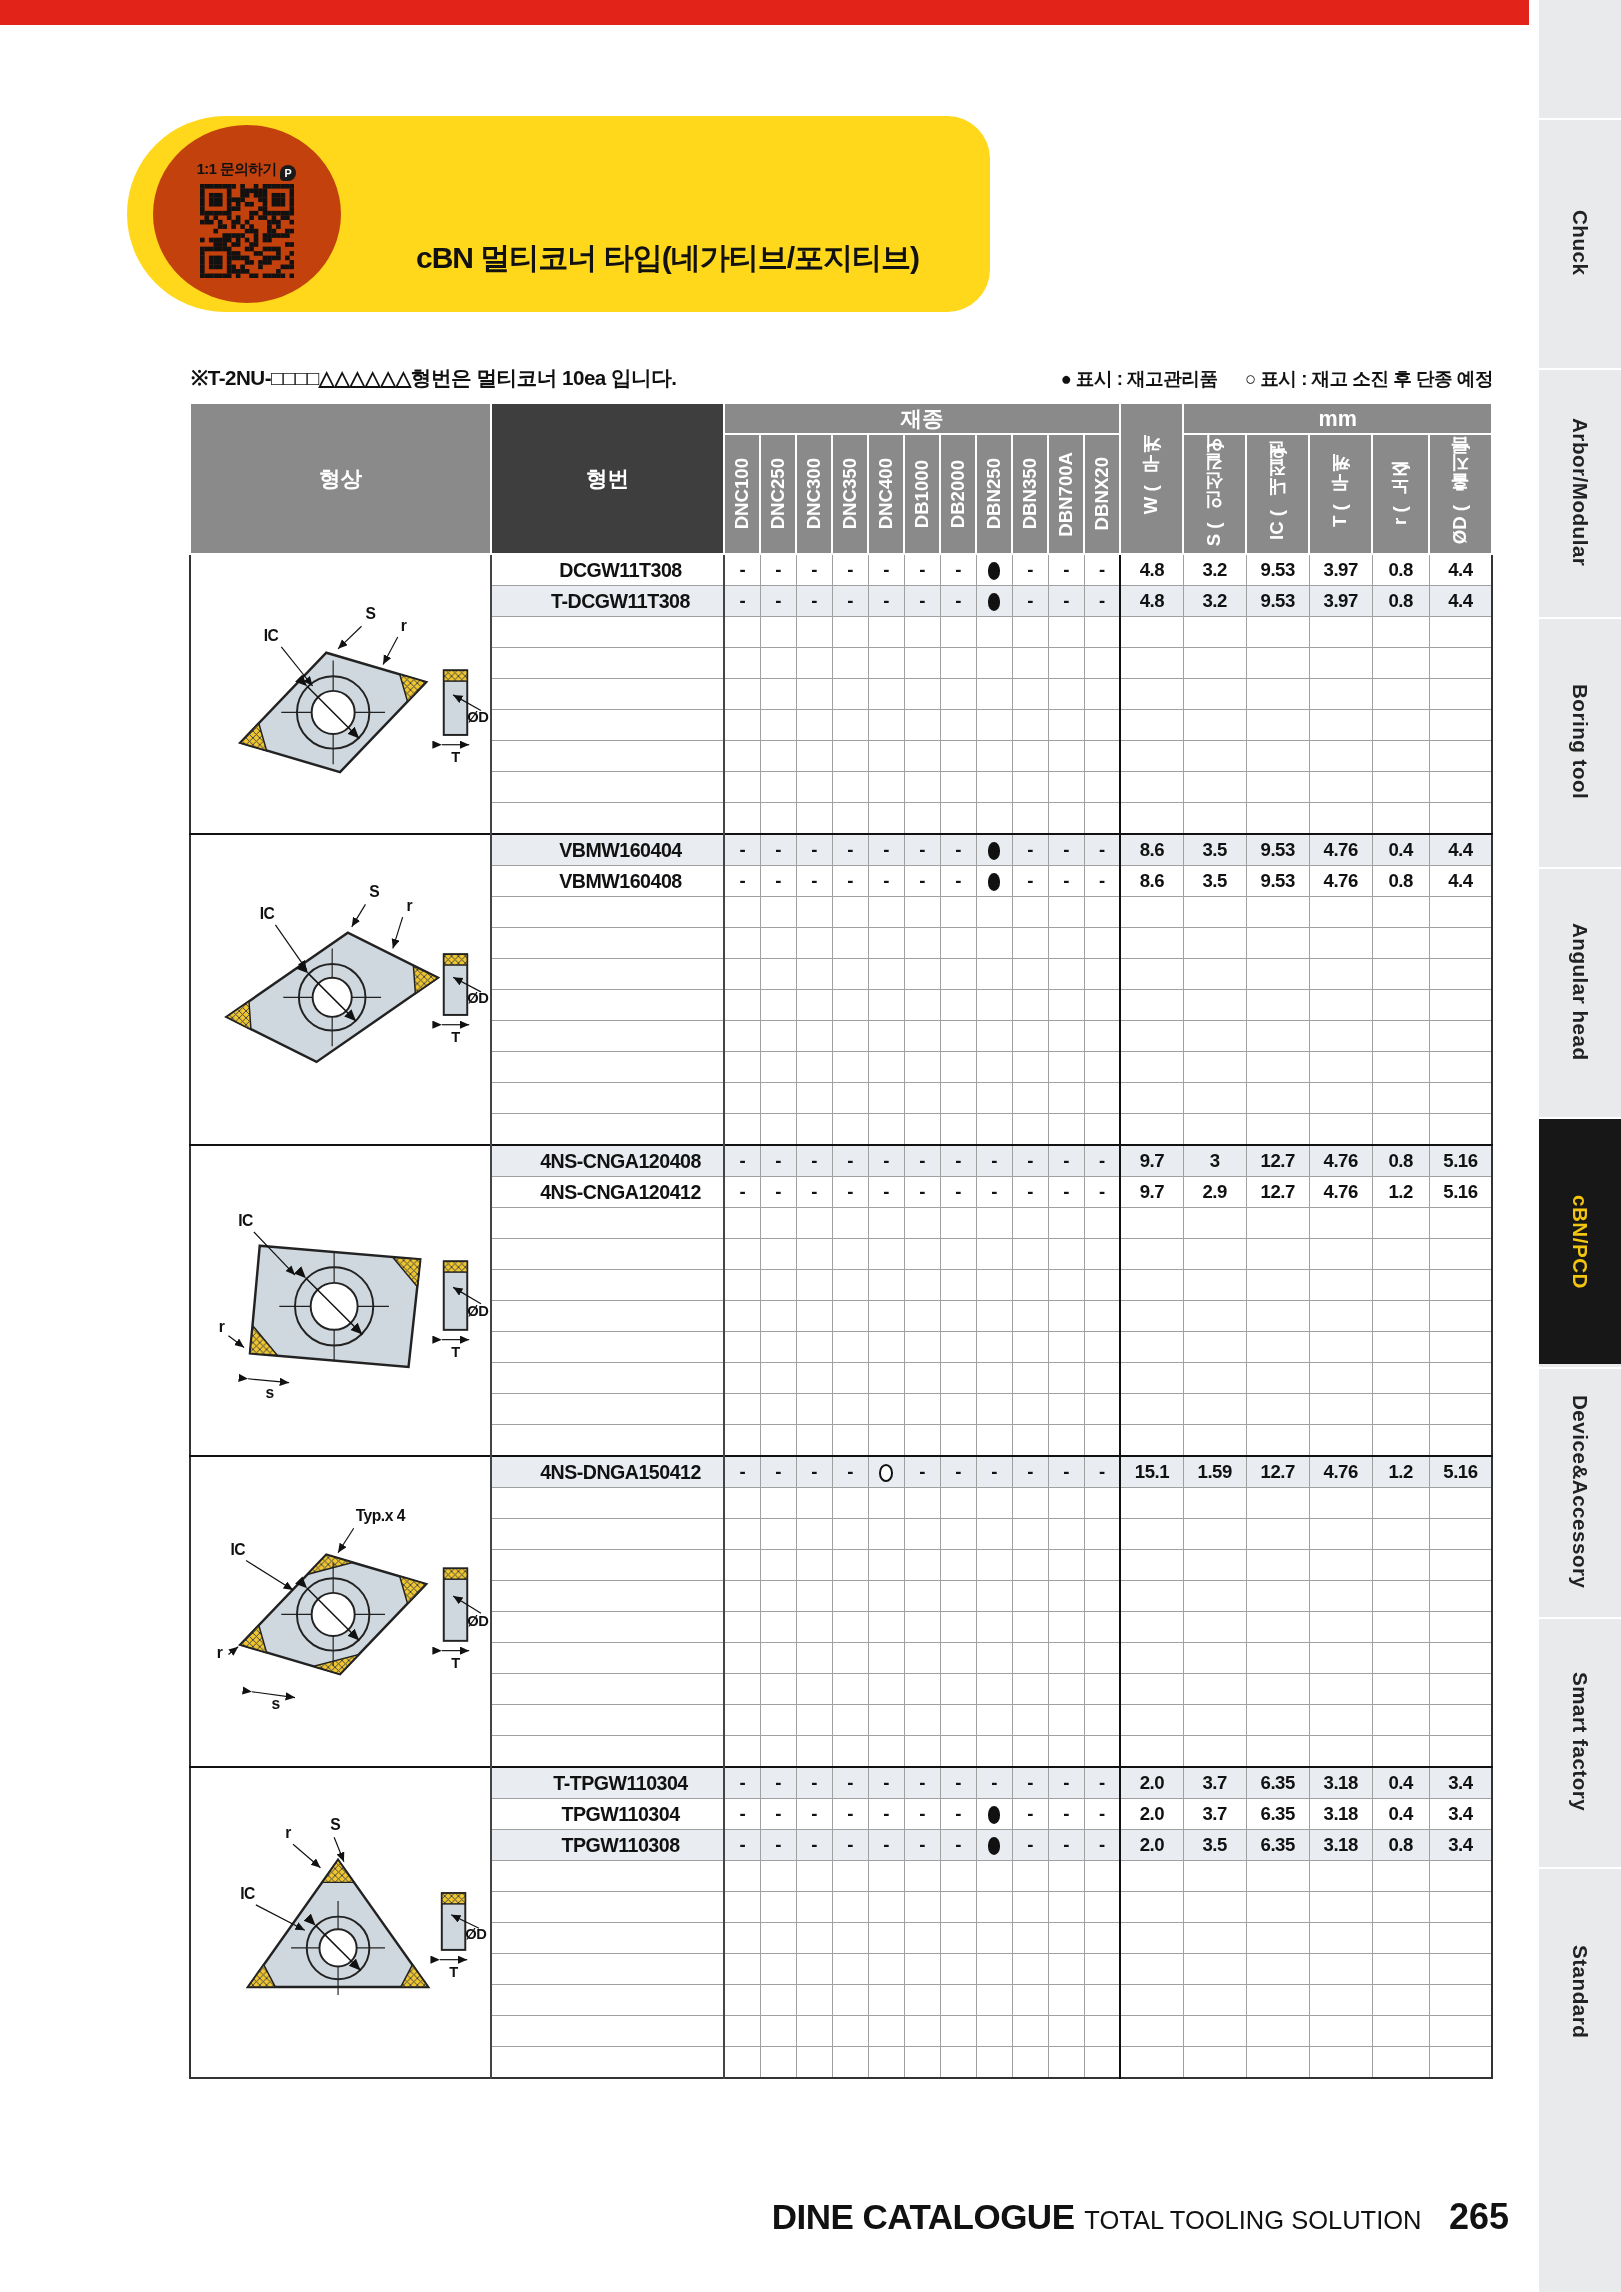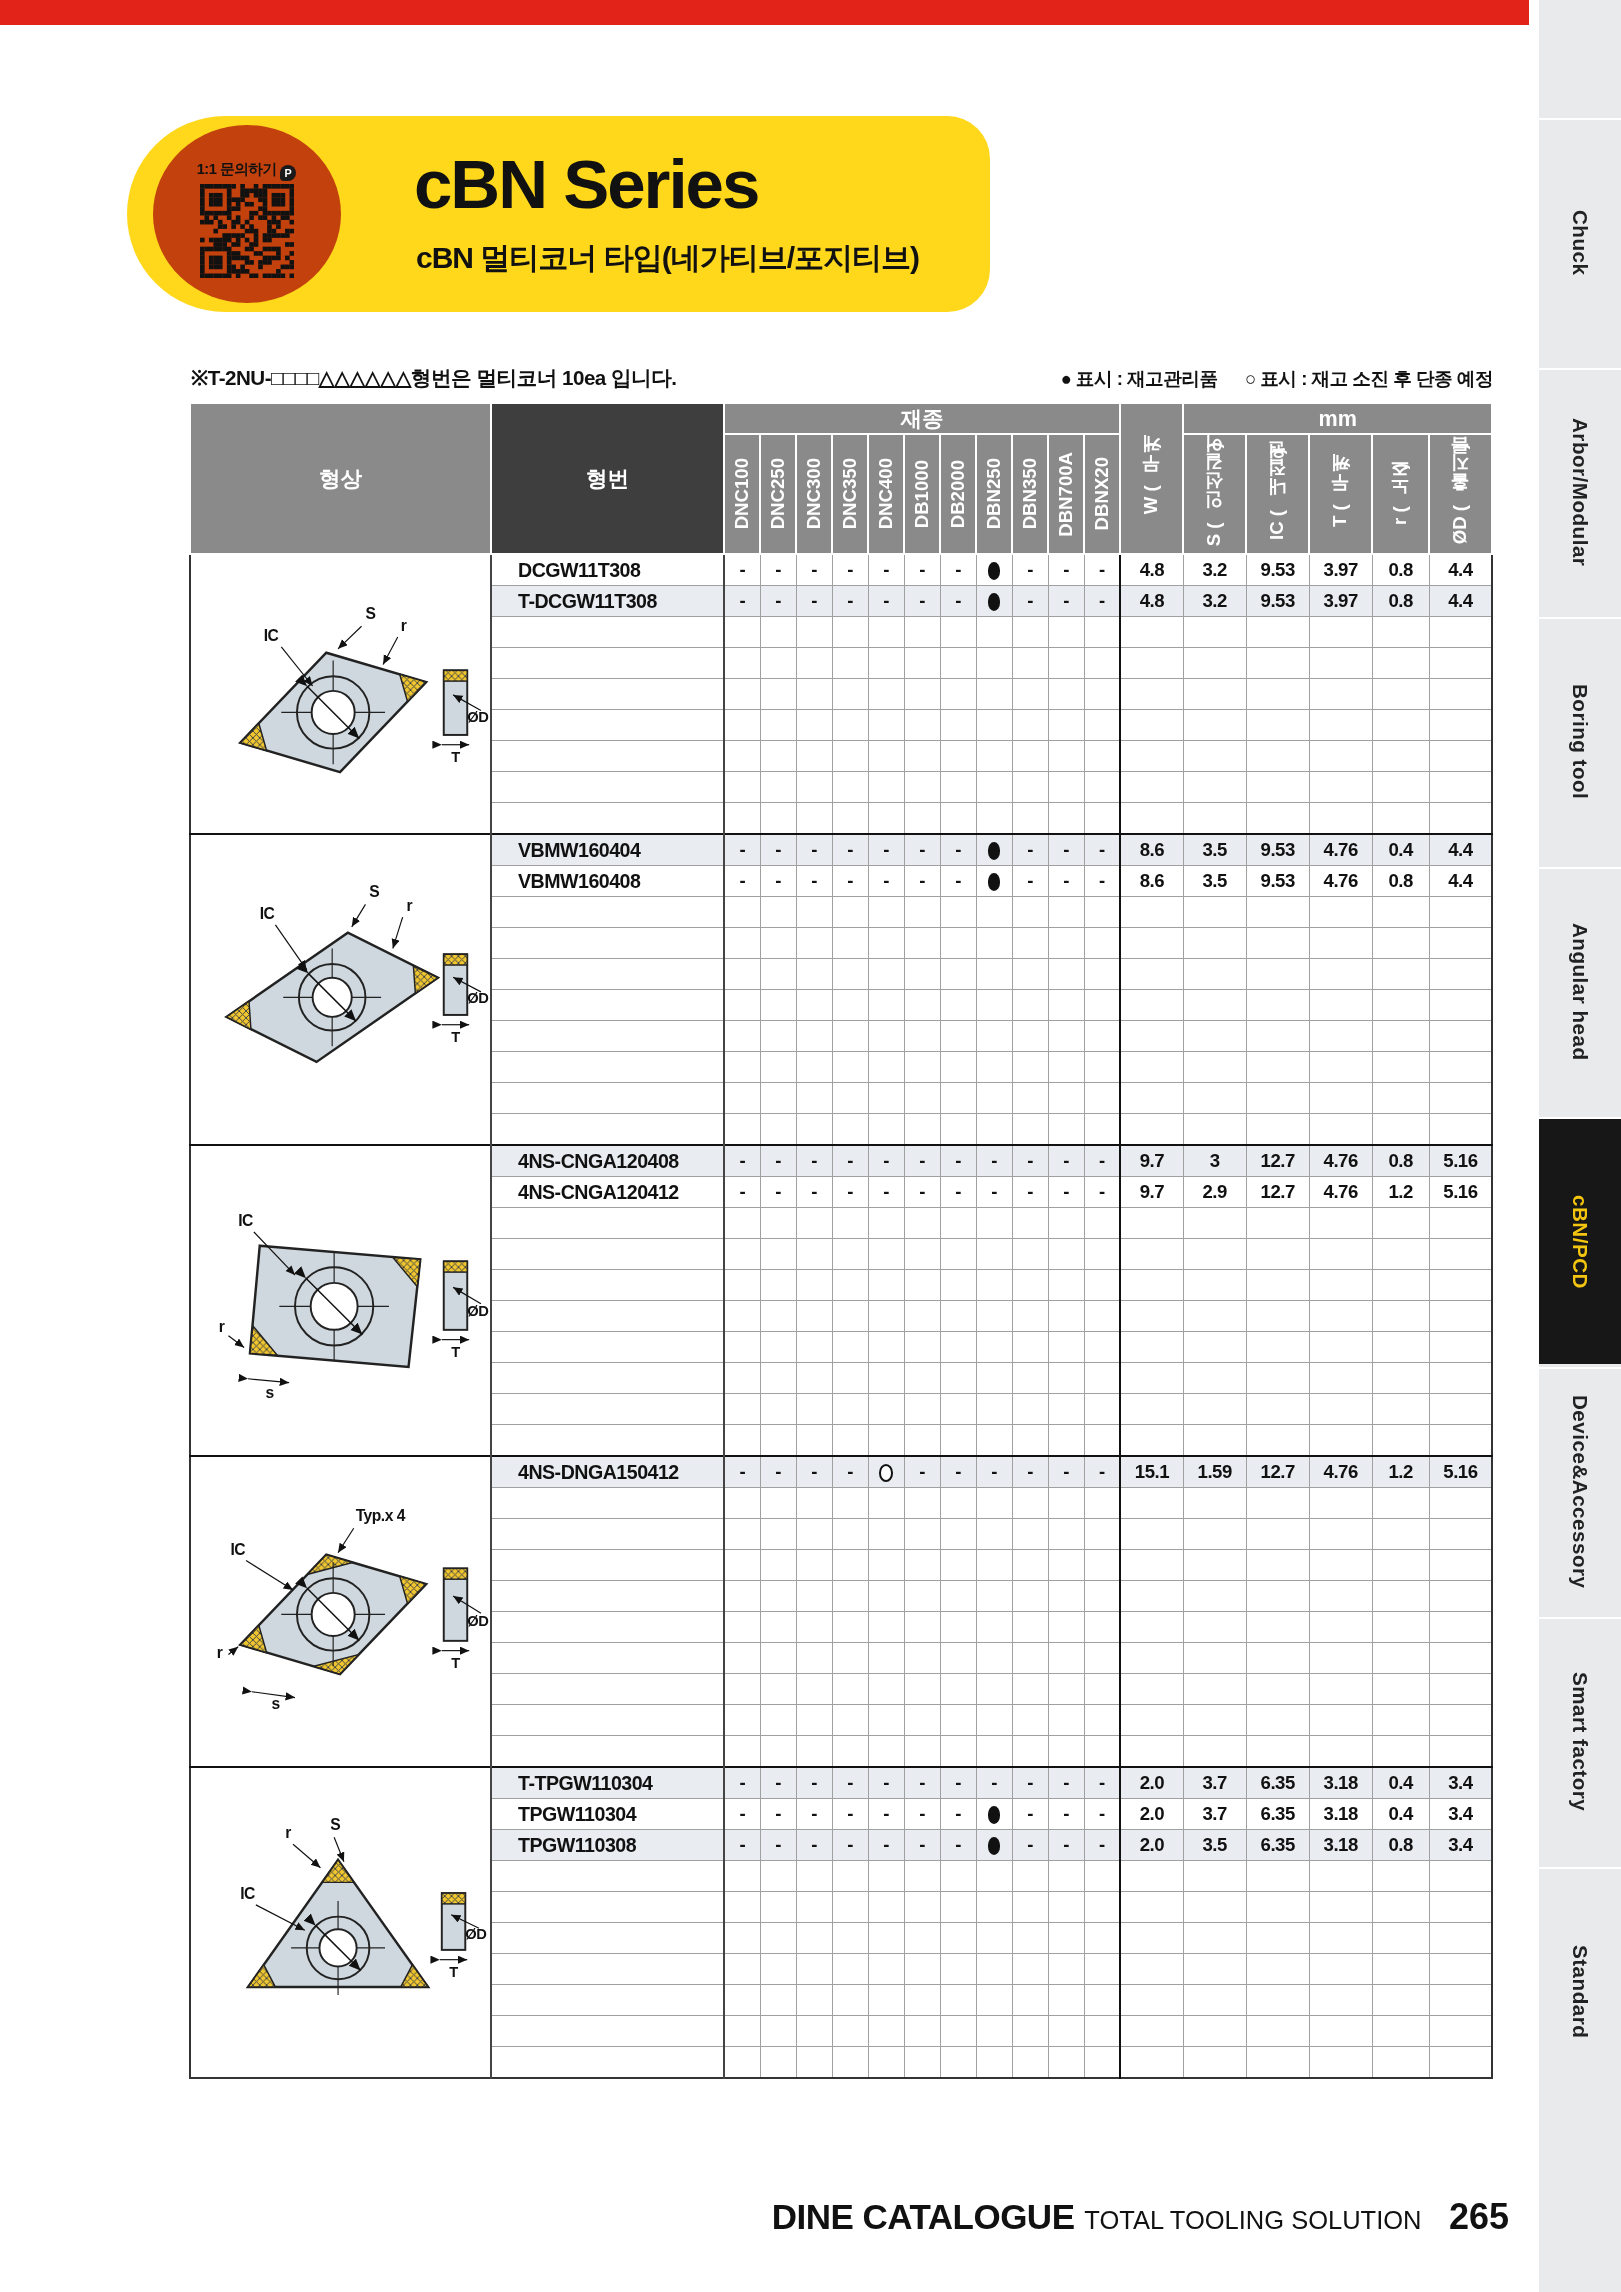--- a/index.html
+++ b/index.html
@@ -43,21 +43,21 @@
   .cat-table thead tr.sub-row th{height:118px;}
   .cat-table thead th.h-shape,.cat-table thead th.h-model{font-size:22.5px;}
   .vh{writing-mode:vertical-rl;transform:rotate(180deg);margin:0 auto;font-size:18.6px;
       font-weight:bold;white-space:nowrap;line-height:1;letter-spacing:0px;}
   .cat-table thead{border-bottom:2.9px solid #111;}
 
   .cat-table tbody td{border:1px solid #a0a0a0;height:30px;text-align:center;
                       font-size:18.6px;font-weight:bold;letter-spacing:-0.5px;background:#fff;}
   .cat-table tbody tr.shaded td{background:var(--shade);}
   .cat-table tbody td.shape{background:#fff !important;vertical-align:top;border-right:2px solid #444;}
-  .cat-table tbody td.model{text-align:left;padding-left:26px;font-size:19.6px;border-right:2px solid #444;}
+  .cat-table tbody td.model{text-align:center;padding-left:26px;font-size:19.6px;border-right:2px solid #444;}
   .cat-table tbody td.wcol{border-left:2px solid #111;}
   .cat-table tbody tr.gstart td{border-top:2.9px solid #111;}
   .dotf{display:inline-block;width:12.7px;height:17.6px;border-radius:50%;background:#111;vertical-align:middle;}
   .doto{display:inline-block;width:14.7px;height:18.6px;border-radius:50%;border:2.5px solid #111;
         background:#fff;box-sizing:border-box;vertical-align:middle;}
 
   
   .side-strip{position:absolute;left:1539px;top:0;width:82px;height:2293px;background:var(--tabbg);}
   .side-tab{position:absolute;left:1539px;width:82px;height:247px;background:var(--tabbg);
             display:flex;align-items:center;justify-content:center;border-top:2.9px solid #fff;box-sizing:border-box;}
@@ -314,21 +314,20 @@
           <rect x="50.29" y="91.43" width="4.72" height="4.72" fill="#111"></rect>
           <rect x="54.86" y="91.43" width="4.72" height="4.72" fill="#111"></rect>
           <rect x="64.00" y="91.43" width="4.72" height="4.72" fill="#111"></rect>
           <rect x="68.57" y="91.43" width="4.72" height="4.72" fill="#111"></rect>
           <rect x="73.14" y="91.43" width="4.72" height="4.72" fill="#111"></rect>
           <rect x="77.71" y="91.43" width="4.72" height="4.72" fill="#111"></rect>
           <rect x="82.29" y="91.43" width="4.72" height="4.72" fill="#111"></rect>
           <rect x="91.43" y="91.43" width="4.72" height="4.72" fill="#111"></rect>
         </svg></div>
   </div>
-  <div class="banner-title">cBN Series</div>
   <div class="banner-sub">cBN 멀티코너 타입(네가티브/포지티브)</div>
 </div>
 
 <div class="note">※T-2NU-□□□□△△△△△△형번은 멀티코너 10ea 입니다.</div>
 <div class="legend">
   <span>● 표시 : 재고관리품</span>
   <span>○ 표시 : 재고 소진 후 단종 예정</span>
 </div>
 
 <table class="cat-table" id="catTable">

